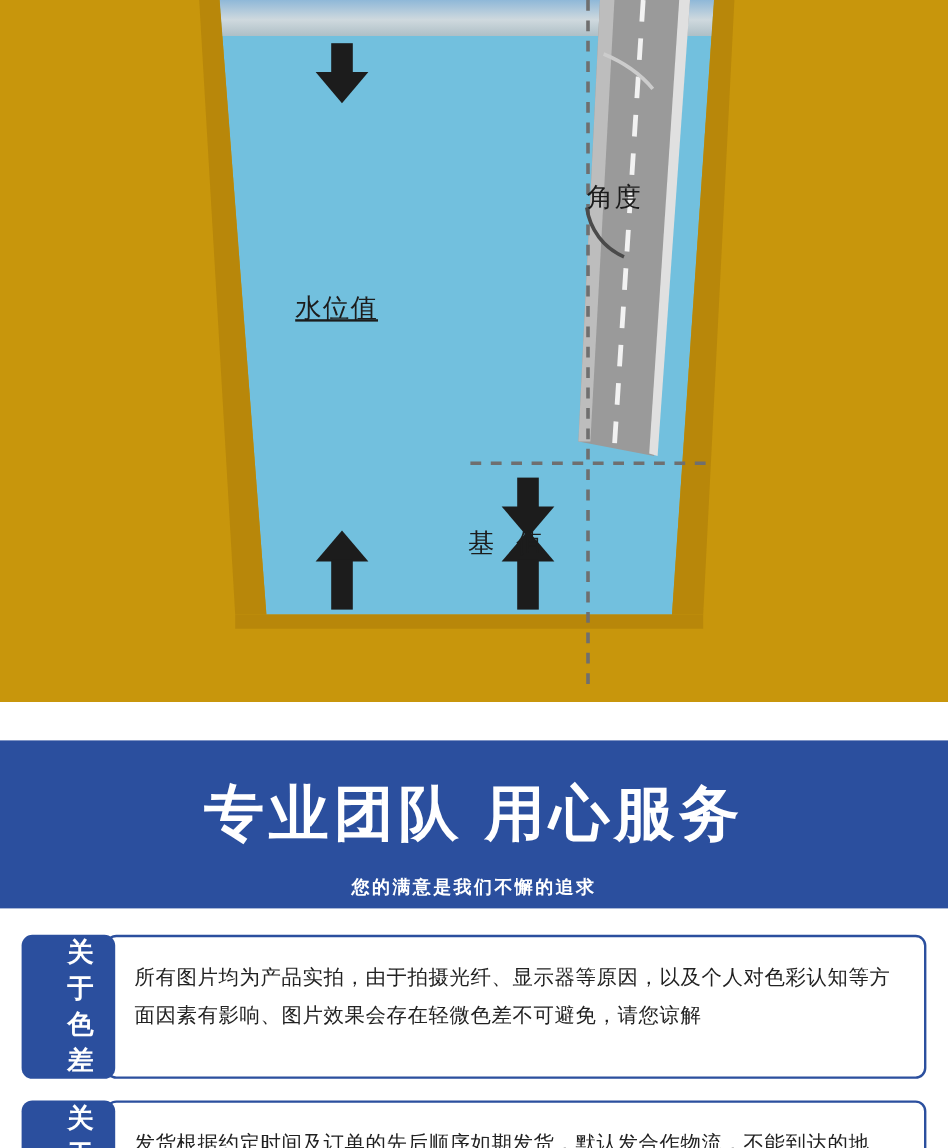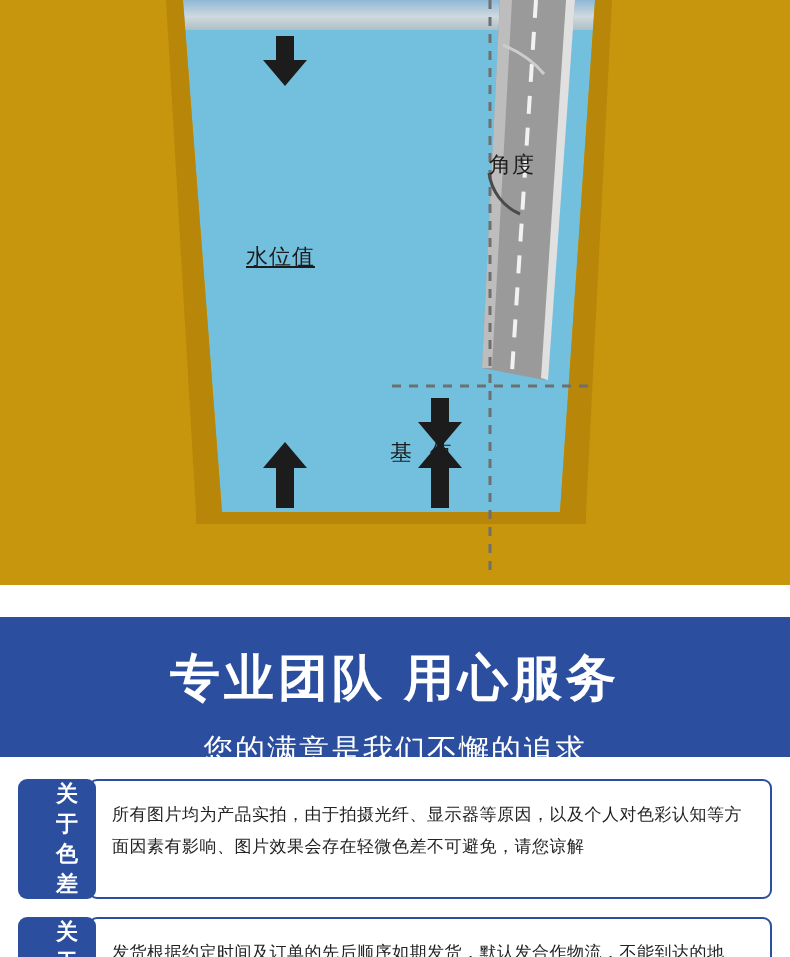--- a/index.html
+++ b/index.html
@@ -50,22 +50,22 @@
   .banner-title {
     margin-top: 28px;
     color: #ffffff;
     font-size: 50px;
     font-weight: bold;
     letter-spacing: 4px;
   }
   .banner-sub {
     margin-top: 18px;
     color: #ffffff;
-    font-size: 30px;
-    font-weight: normal;
+    font-size: 15px;
+    font-weight: bold;
     letter-spacing: 2px;
   }
 
   
   .notes {
     position: absolute;
     left: 0; top: 757px;
     width: 790px; height: 200px;
     background: #ffffff;
     padding: 22px 18px 0 18px;

